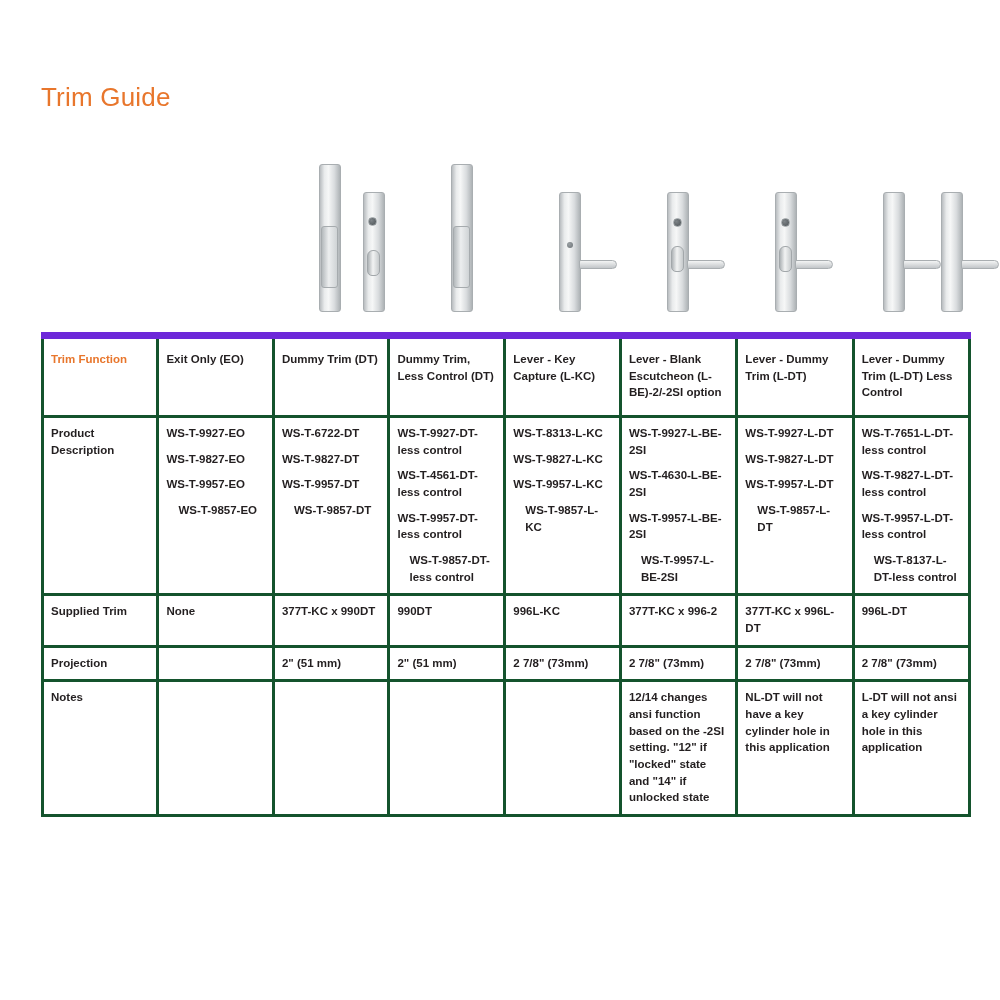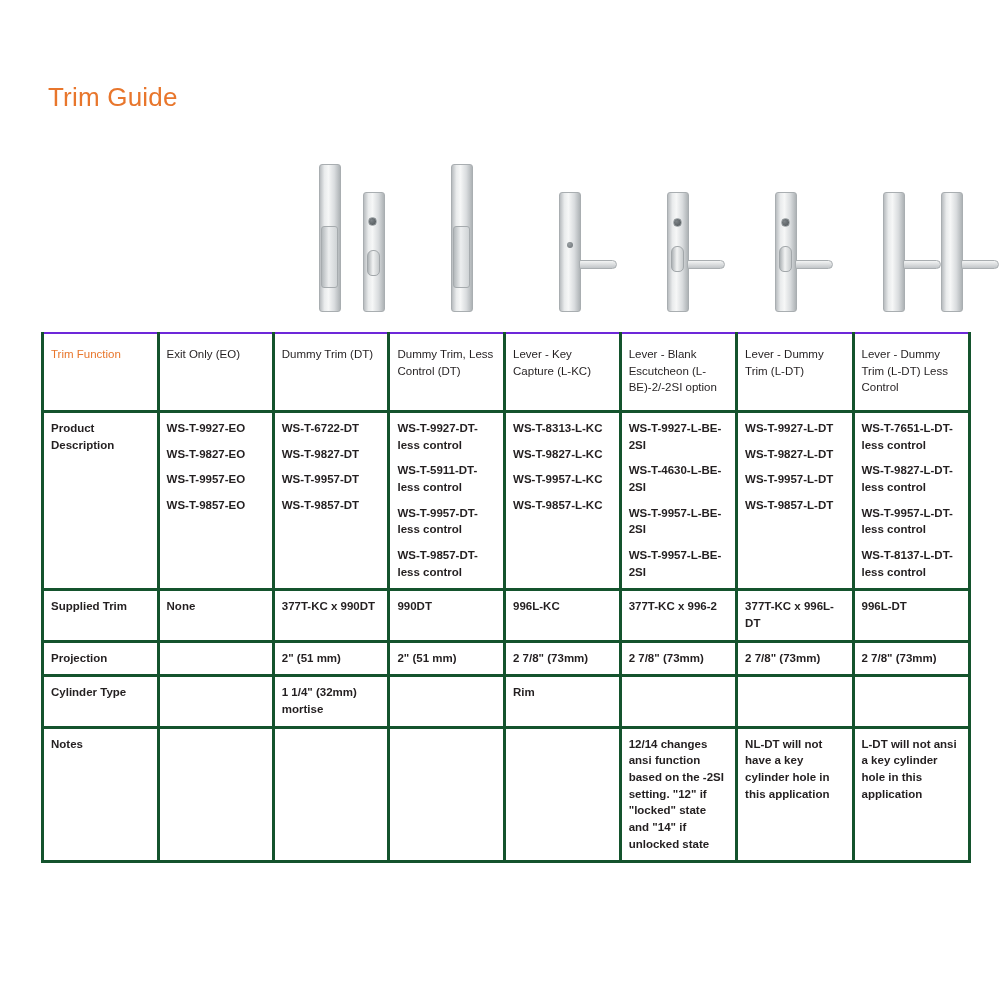--- a/index.html
+++ b/index.html
@@ -16,21 +16,21 @@
     overflow: hidden;
   }
   .page {
     position: relative;
     width: 1000px;
     height: 1000px;
     box-sizing: border-box;
   }
   .title {
     position: absolute;
-    left: 48px;
+    left: 41px;
     top: 82px;
     font-size: 26px;
     color: #e8762c;
     font-weight: 400;
     letter-spacing: 0.2px;
   }
 
   
   .hardware-strip {
     position: absolute;
@@ -106,32 +106,32 @@
     line-height: 1.45;
   }
   table.trim-table td, table.trim-table th {
     border: 3px solid #14532d;
     vertical-align: top;
     padding: 7px 7px 8px 7px;
     text-align: left;
     font-weight: bold;
   }
   table.trim-table thead th {
-    font-weight: normal;
-    border-top: 2px solid #6d28d9;
+    font-weight: bold;
+    border-top: 7px solid #6d28d9;
     border-bottom: 1px solid #939598;
     padding-top: 12px;
     padding-bottom: 14px;
   }
   thead th.head-first { color: #e8762c; }
   .col0 { width: 100px; }
   .colx { width: 118px; }
   td.label-cell { width: 100px; }
   .pd-cell .grp { display: block; margin-bottom: 9px; }
-  .pd-cell .grp:last-child { margin-bottom: 0; }
+  .pd-cell .grp:last-child { margin-bottom: 0; margin-left: 12px; }
   tbody tr td { border-color: #bcbec0; }
 </style>
 </head>
 <body>
 
 <div class="page">
 
   <div class="title">Trim Guide</div>
 
   <div class="hardware-strip">
@@ -215,21 +215,21 @@
           <span class="grp">WS-T-9857-EO</span>
         </td>
         <td class="pd-cell">
           <span class="grp">WS-T-6722-DT</span>
           <span class="grp">WS-T-9827-DT</span>
           <span class="grp">WS-T-9957-DT</span>
           <span class="grp">WS-T-9857-DT</span>
         </td>
         <td class="pd-cell">
           <span class="grp">WS-T-9927-DT-less control</span>
-          <span class="grp">WS-T-5911-DT-less control</span>
+          <span class="grp">WS-T-4561-DT-less control</span>
           <span class="grp">WS-T-9957-DT-less control</span>
           <span class="grp">WS-T-9857-DT-less control</span>
         </td>
         <td class="pd-cell">
           <span class="grp">WS-T-8313-L-KC</span>
           <span class="grp">WS-T-9827-L-KC</span>
           <span class="grp">WS-T-9957-L-KC</span>
           <span class="grp">WS-T-9857-L-KC</span>
         </td>
         <td class="pd-cell">
@@ -268,30 +268,20 @@
         <td></td>
         <td>2" (51 mm)</td>
         <td>2" (51 mm)</td>
         <td>2 7/8" (73mm)</td>
         <td>2 7/8" (73mm)</td>
         <td>2 7/8" (73mm)</td>
         <td>2 7/8" (73mm)</td>
       </tr>
 
 
-      <tr>
-        <td class="label-cell">Cylinder Type</td>
-        <td></td>
-        <td>1 1/4" (32mm) mortise</td>
-        <td></td>
-        <td>Rim</td>
-        <td></td>
-        <td></td>
-        <td></td>
-      </tr>
 
       <tr>
         <td class="label-cell">Notes</td>
         <td></td>
         <td></td>
         <td></td>
         <td></td>
         <td>12/14 changes ansi function based on the -2SI setting. "12" if "locked" state and "14" if unlocked state</td>
         <td>NL-DT will not have a key cylinder hole in this application</td>
         <td>L-DT will not ansi a key cylinder hole in this application</td>

